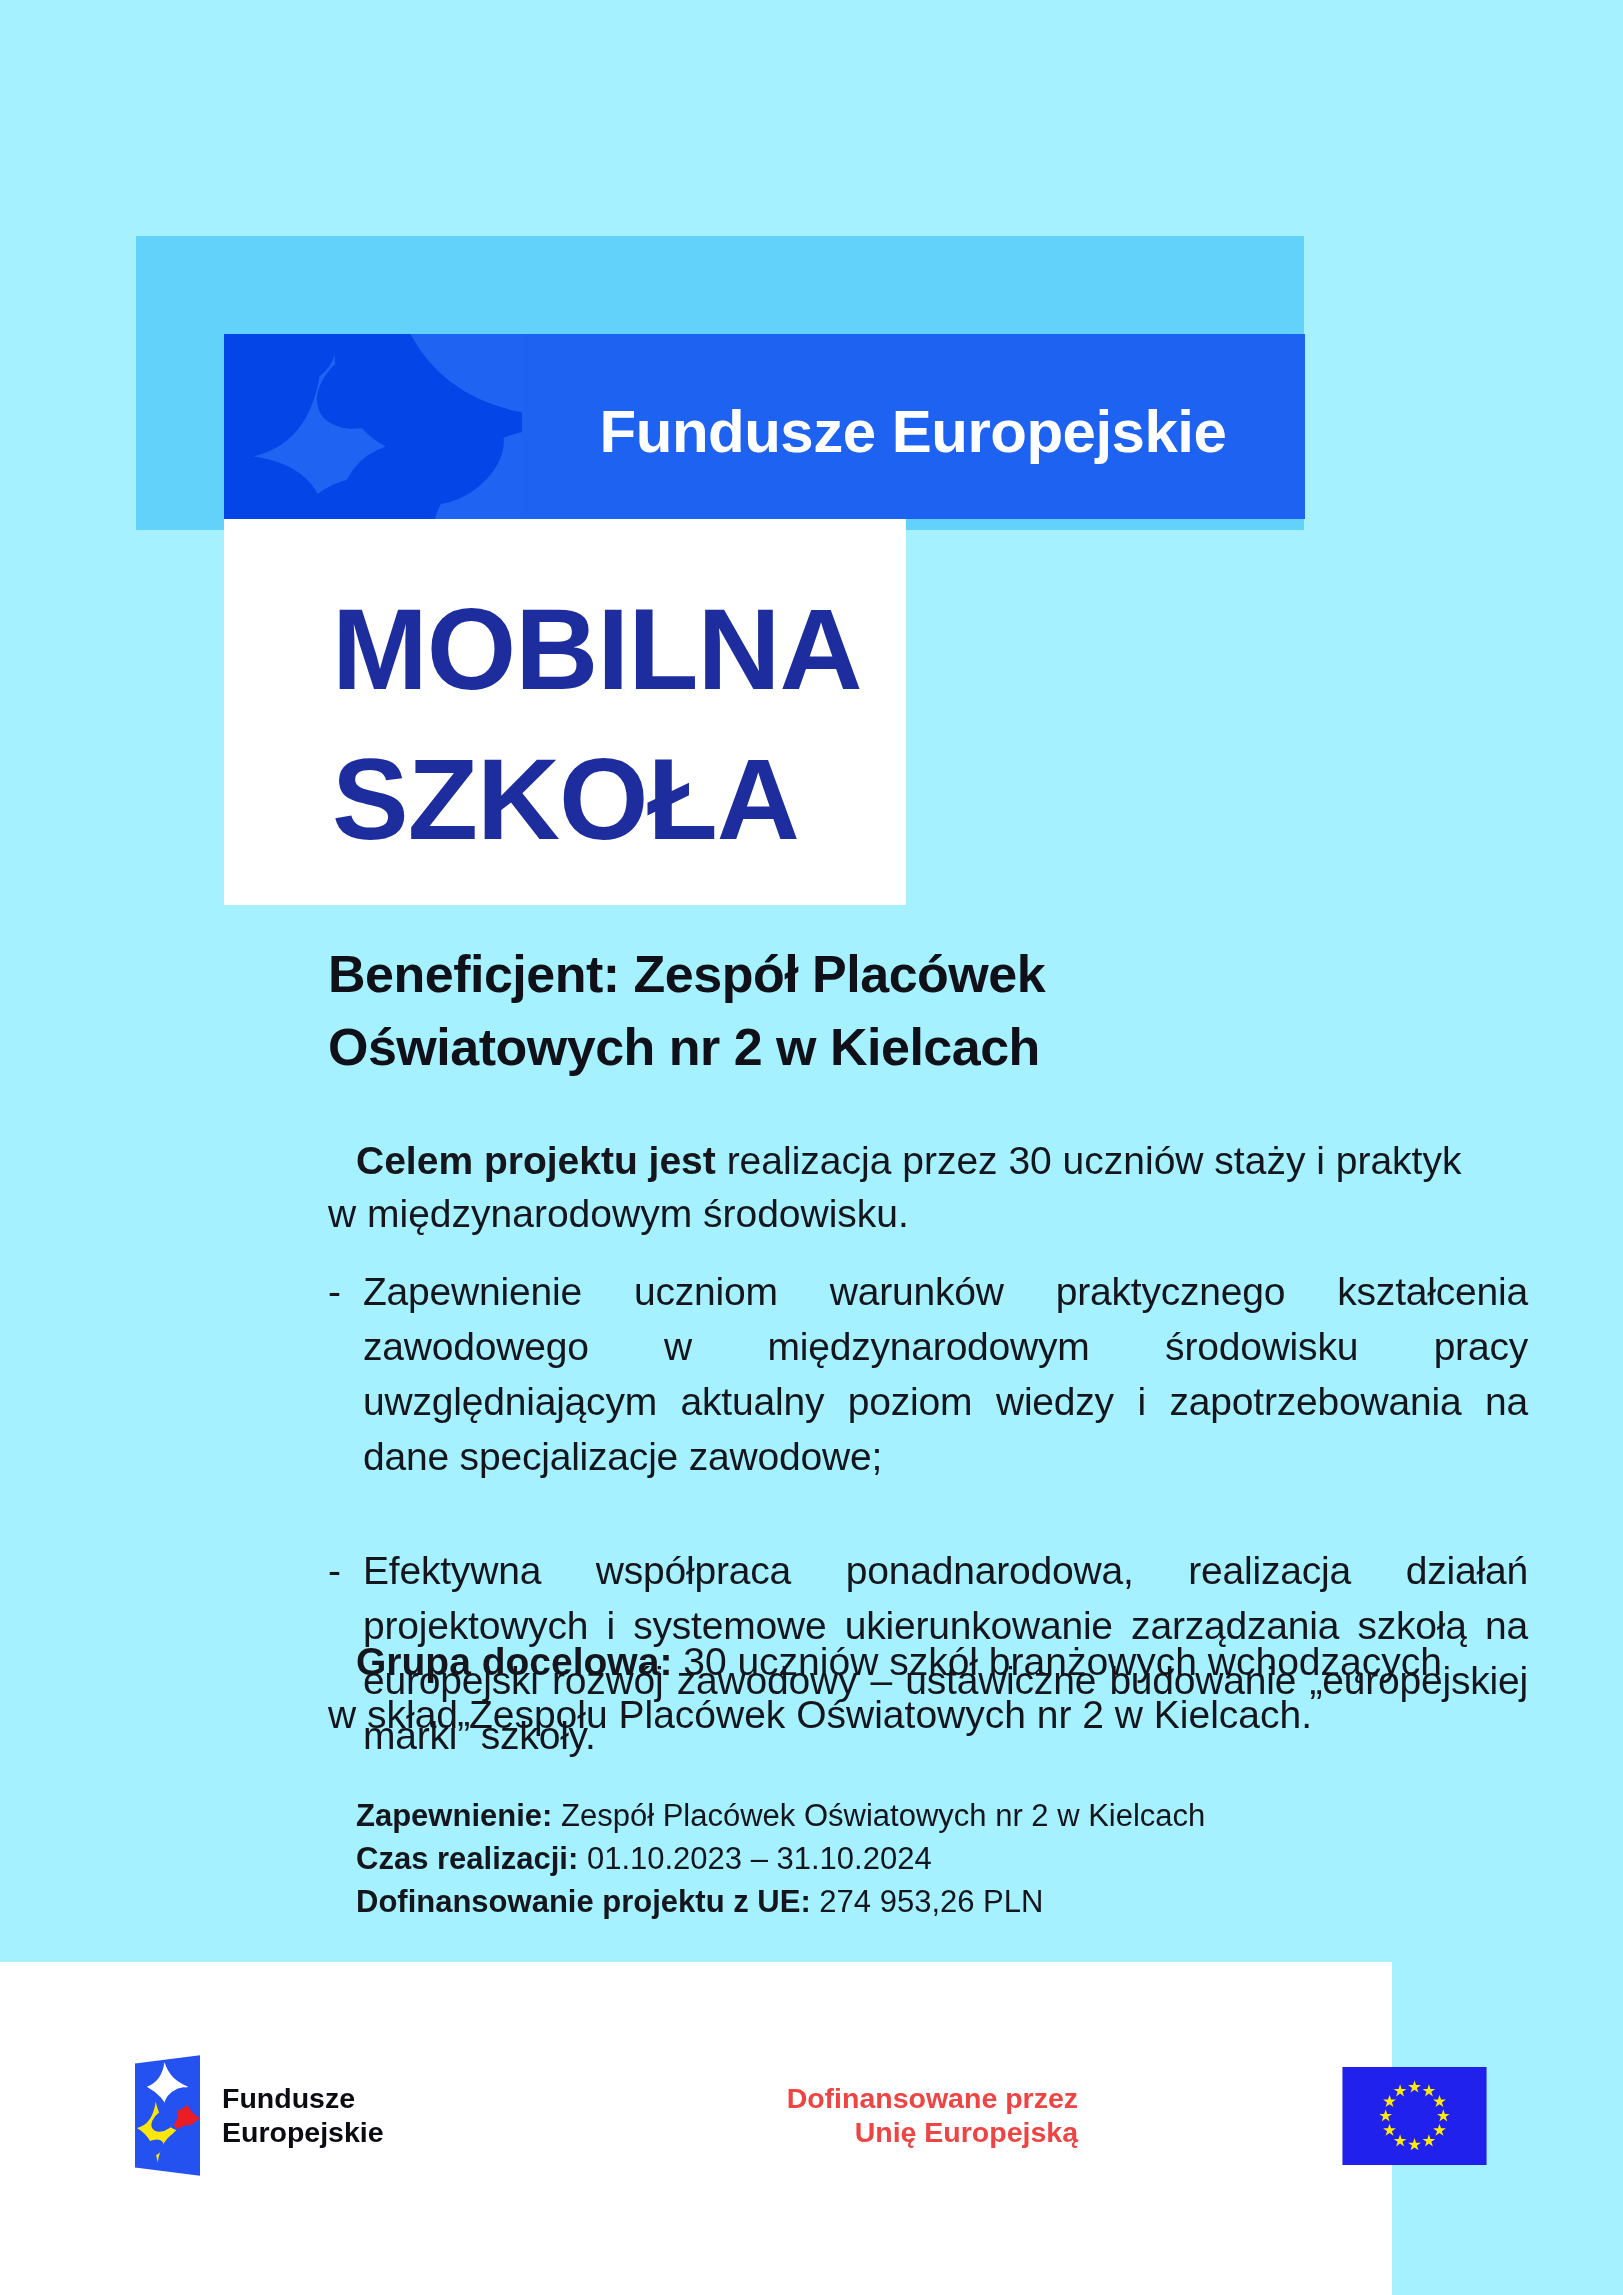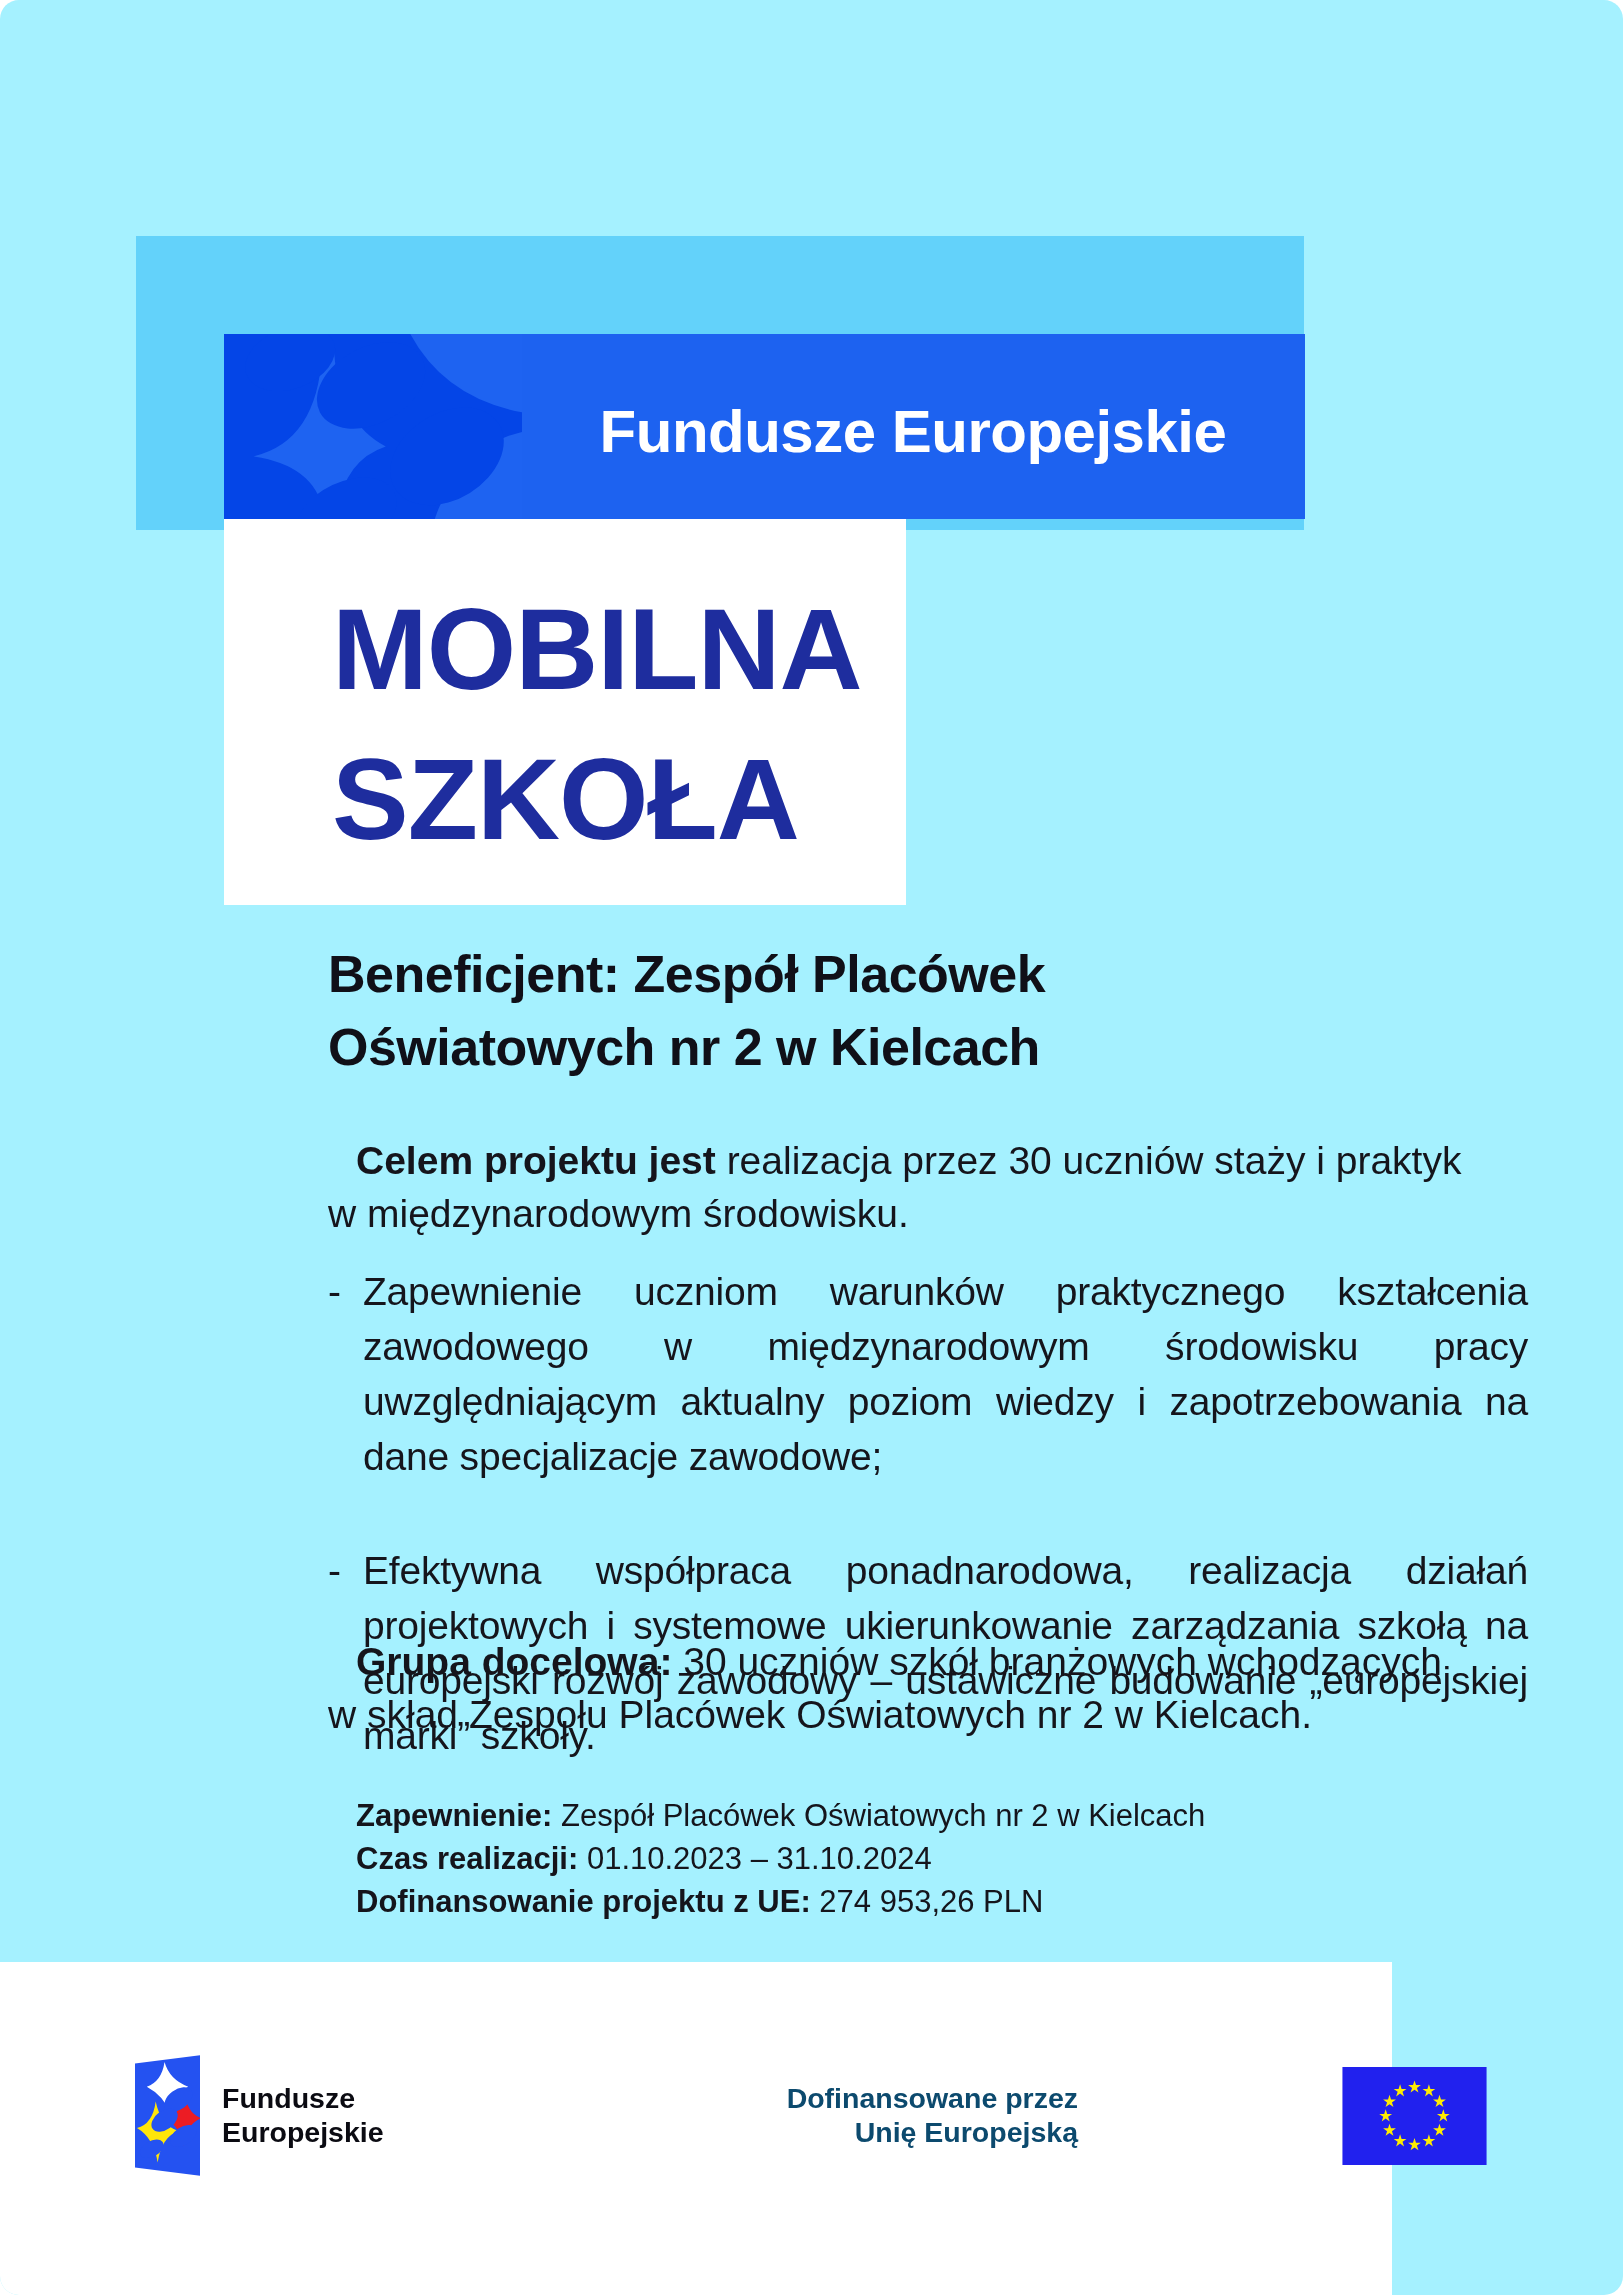--- a/index.html
+++ b/index.html
@@ -3,21 +3,20 @@
 <meta charset="utf-8">
 <style>
   html,body{margin:0;padding:0;background:#ffffff;}
   .page{
     position:relative;
     width:1623px;height:2295px;
     background:#A5F1FF;
     overflow:hidden;
     font-family:"Liberation Sans", sans-serif;
     color:#15151C;
-    border-radius:19px;
   }
   .sky-rect{
     position:absolute;left:136px;top:236px;width:1168px;height:294px;
     background:#63D2FA;
   }
   .banner{
     position:absolute;left:224px;top:334px;width:1081px;height:185px;
     background:#1D62F0;display:flex;align-items:center;
   }
   .banner-decor{
@@ -61,21 +60,21 @@
     position:absolute;left:0;top:1962px;width:1392px;height:334px;
     background:#ffffff;
   }
   .fe-logo{position:absolute;left:135px;top:92px;width:65px;height:123px;}
   .fe-text{
     position:absolute;left:222px;top:119px;
     font-size:28.5px;font-weight:bold;line-height:34px;color:#0B0B12;
   }
   .eu-text{
     position:absolute;right:314px;top:119px;text-align:right;
-    font-size:28.5px;font-weight:bold;line-height:34px;color:#0c4a6e;
+    font-size:28.5px;font-weight:bold;line-height:34px;color:#ef4444;
   }
   .eu-flag{position:absolute;left:1342px;top:105px;width:145px;height:98px;}
 </style>
 </head>
 <body>
 
 <div class="page">
 
   <div class="sky-rect"></div>
 

